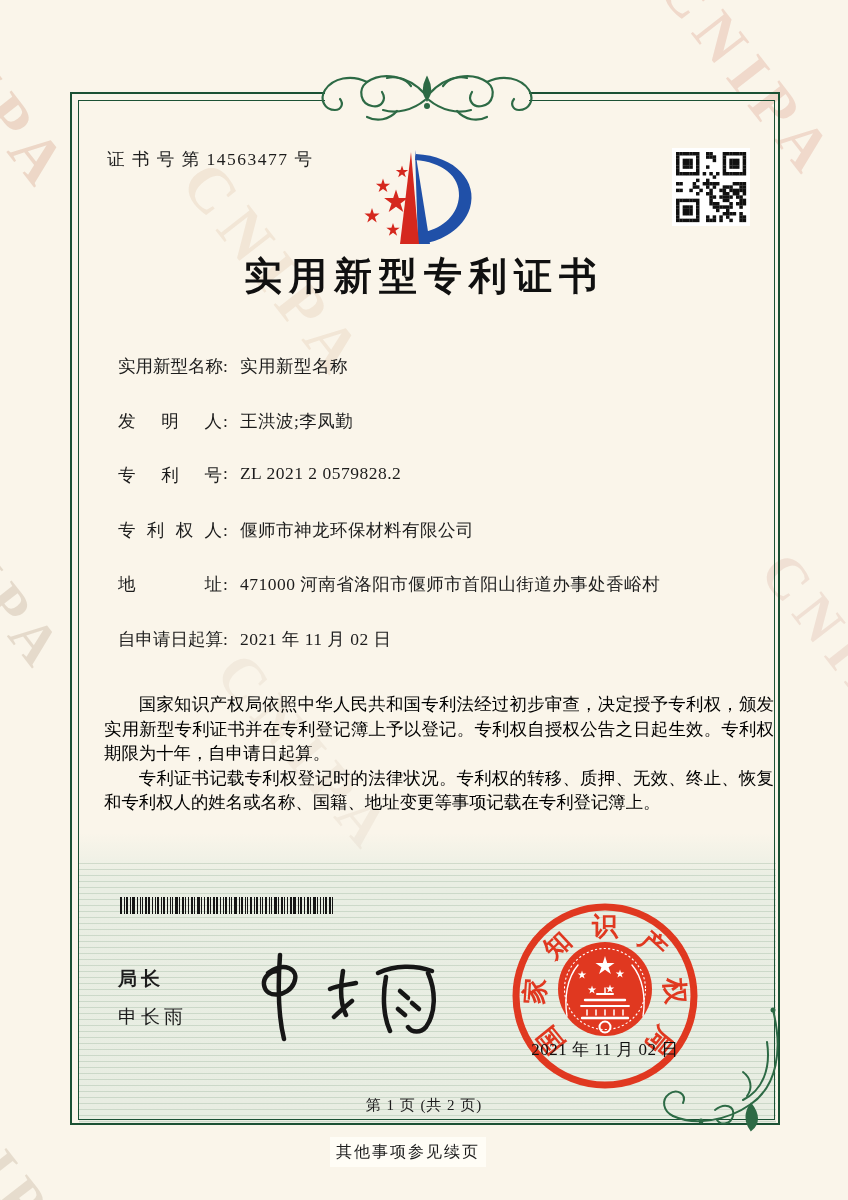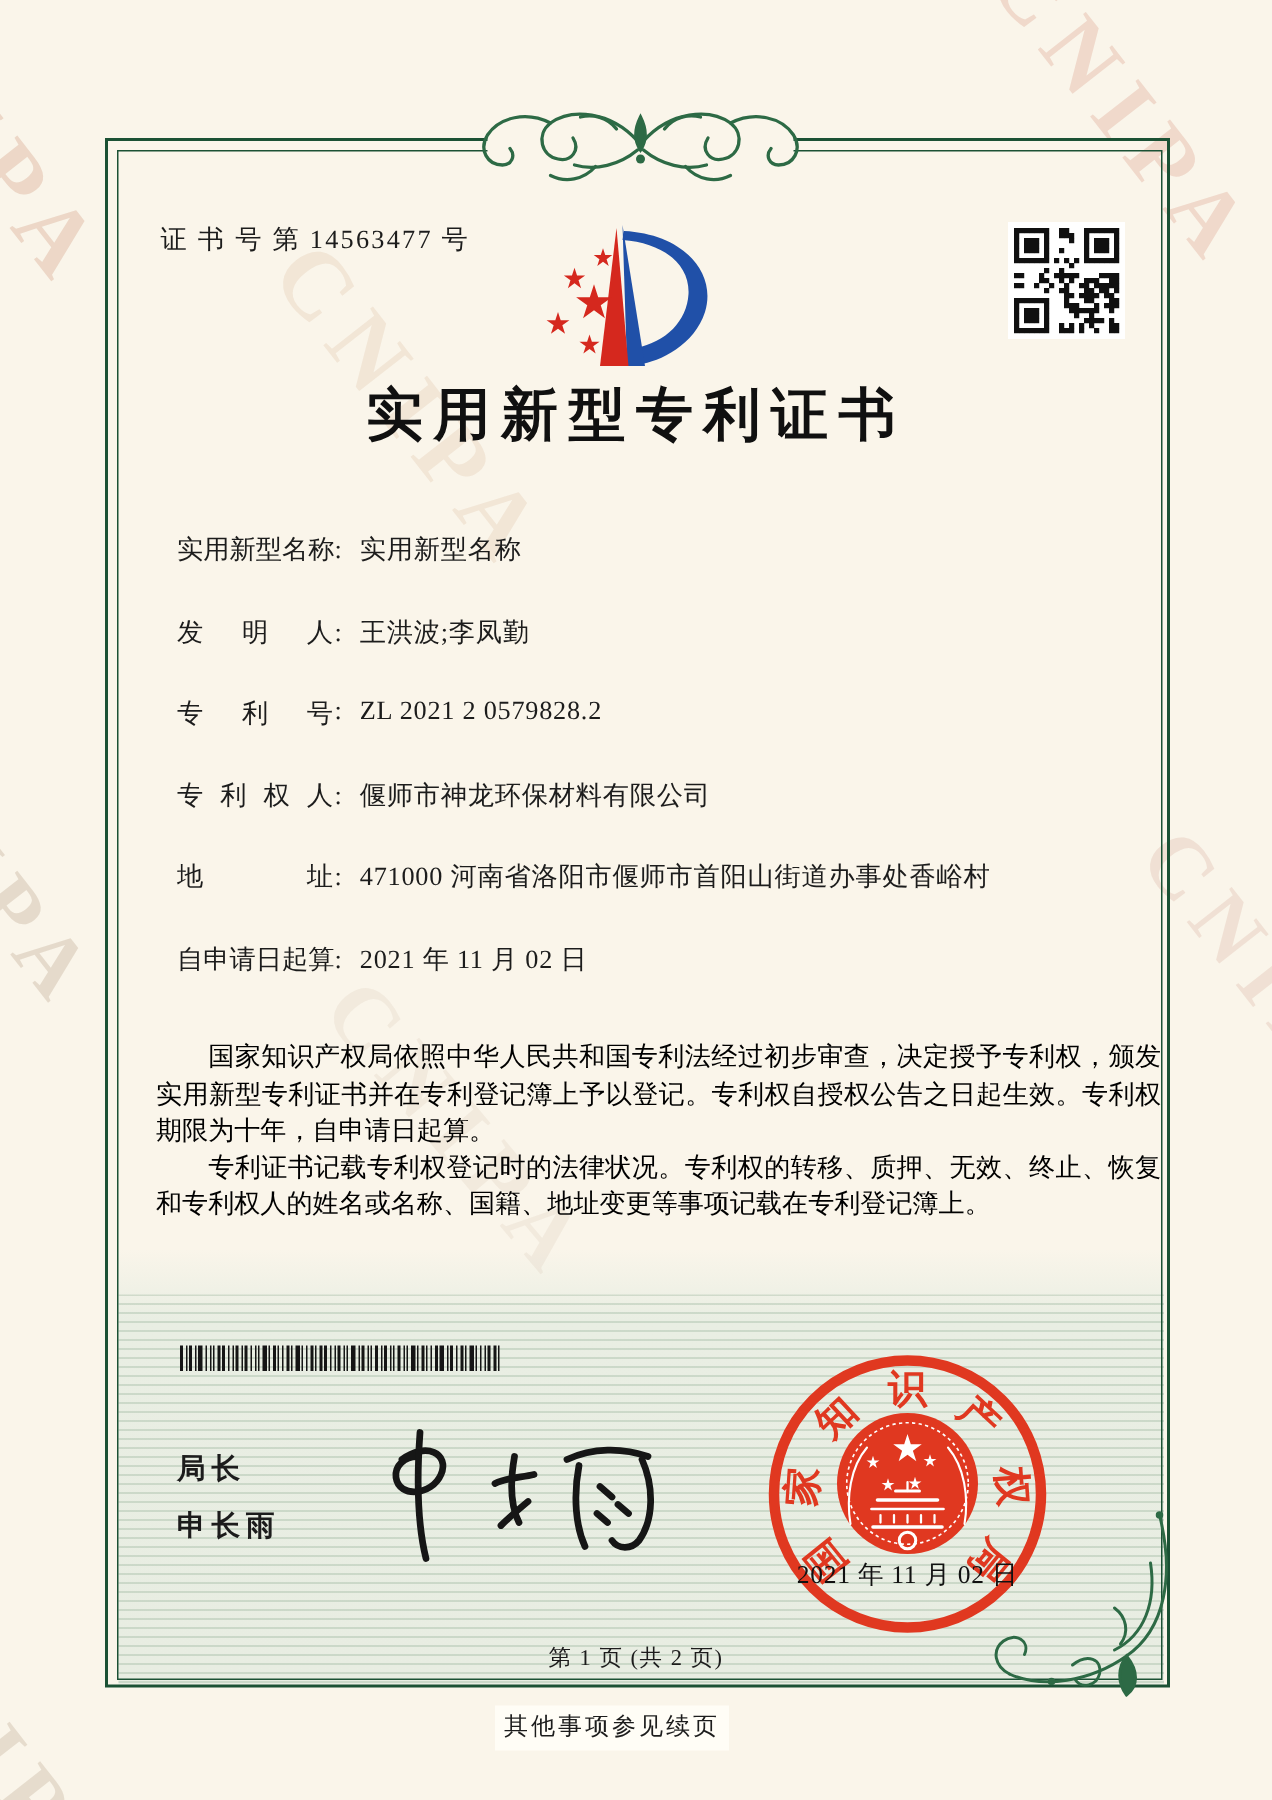--- a/index.html
+++ b/index.html
@@ -38,21 +38,21 @@
   .colon{display:inline-block;margin-left:1px;}
   .val{display:inline-block;margin-left:12px;letter-spacing:.5px;}
   .grant2{position:absolute;left:337px;top:4px;}
   .bodytext{position:absolute;left:104px;top:692px;width:670px;z-index:5;
       font-size:17.4px;line-height:24.6px;text-align:justify;color:#000000;}
   .bodytext p{margin:0;text-indent:2em;}
   .barcode{position:absolute;left:120px;top:897px;width:218px;height:17px;z-index:5;
       display:flex;align-items:stretch;}
   .barcode div{background:#151515;}
   .signer-title{position:absolute;left:118px;top:966px;z-index:5;font-size:19px;font-weight:600;letter-spacing:4px;}
-  .signer-name{position:absolute;left:118px;top:1004px;z-index:5;font-size:19px;font-weight:700;letter-spacing:4px;}
+  .signer-name{position:absolute;left:118px;top:1004px;z-index:5;font-size:19px;font-weight:400;letter-spacing:4px;}
   .sig{position:absolute;left:240px;top:943px;width:210px;height:105px;z-index:5;}
   .seal{position:absolute;left:505px;top:898px;width:200px;height:200px;z-index:2;}
   .seal-date{position:absolute;left:505px;top:1038px;width:200px;text-align:center;z-index:6;
       font-size:17px;letter-spacing:.5px;color:#111;}
   .page-info{position:absolute;left:0;top:1096px;width:848px;text-align:center;z-index:5;font-size:15px;letter-spacing:1px;}
   .cont-note{position:absolute;left:330px;top:1137px;width:156px;height:30px;line-height:30px;z-index:5;
       background:#fffdf6;text-align:center;font-size:16px;letter-spacing:2px;}
 </style>
 </head>
 <body>

